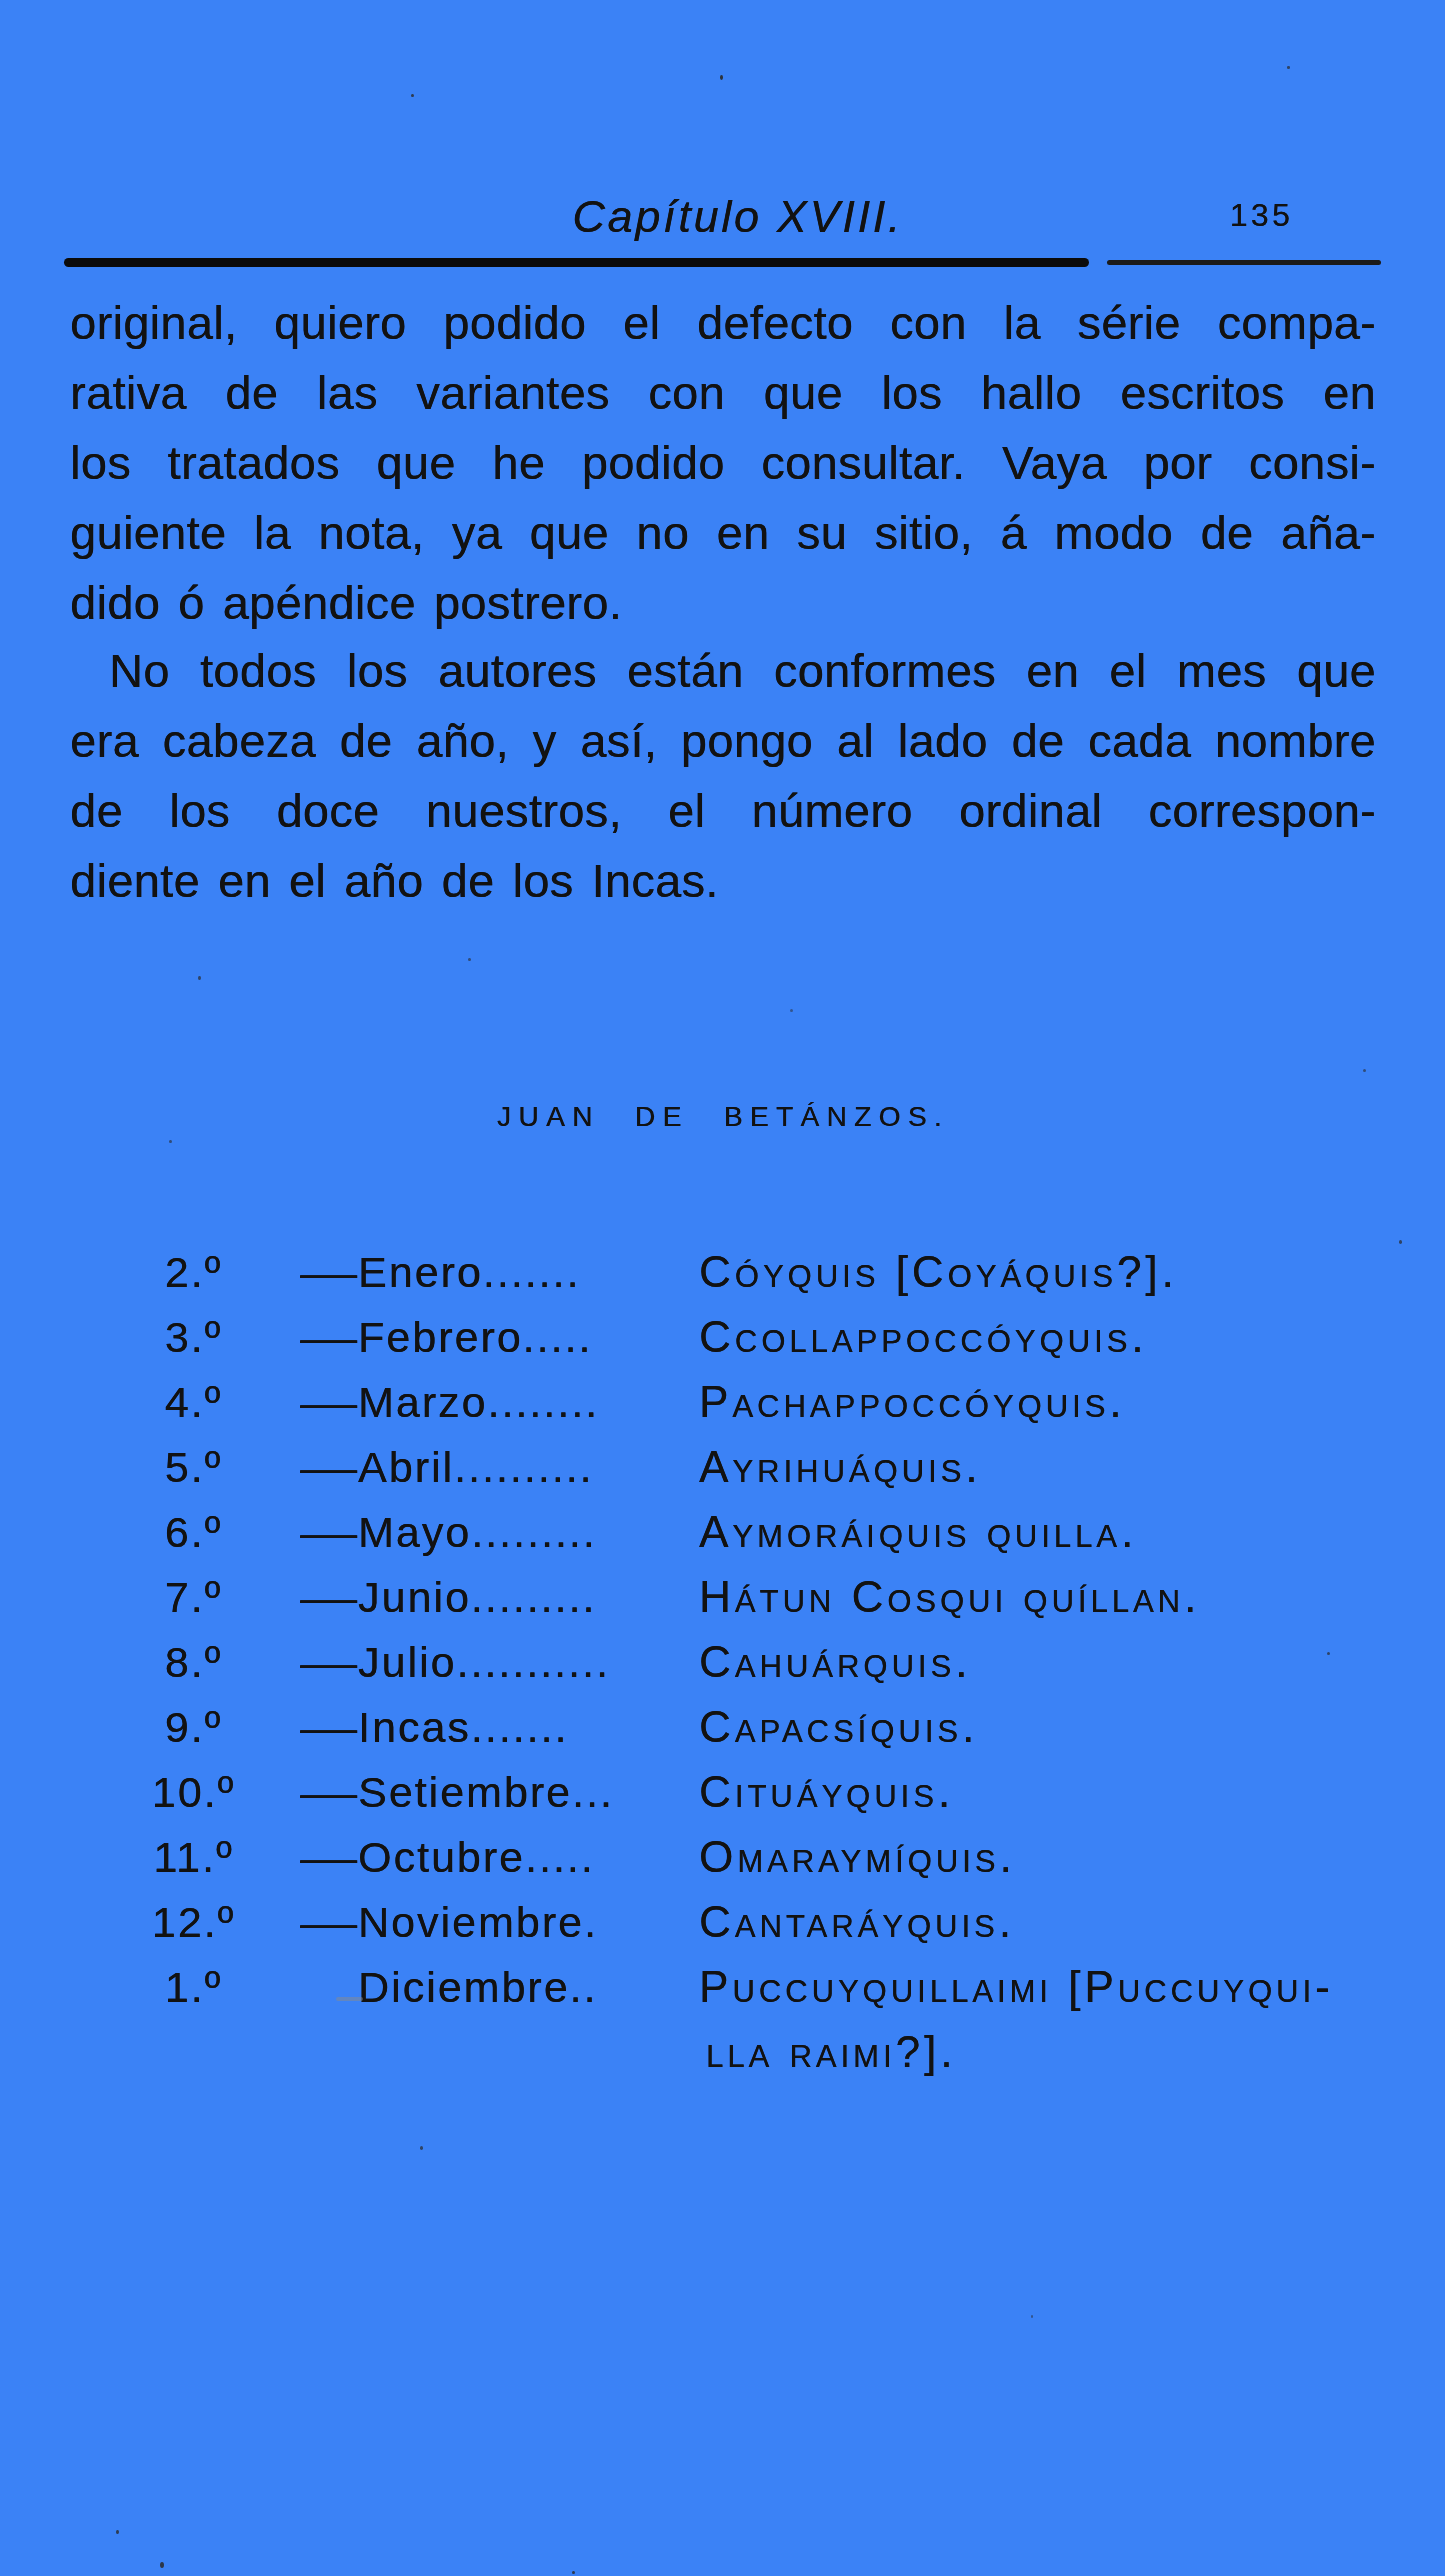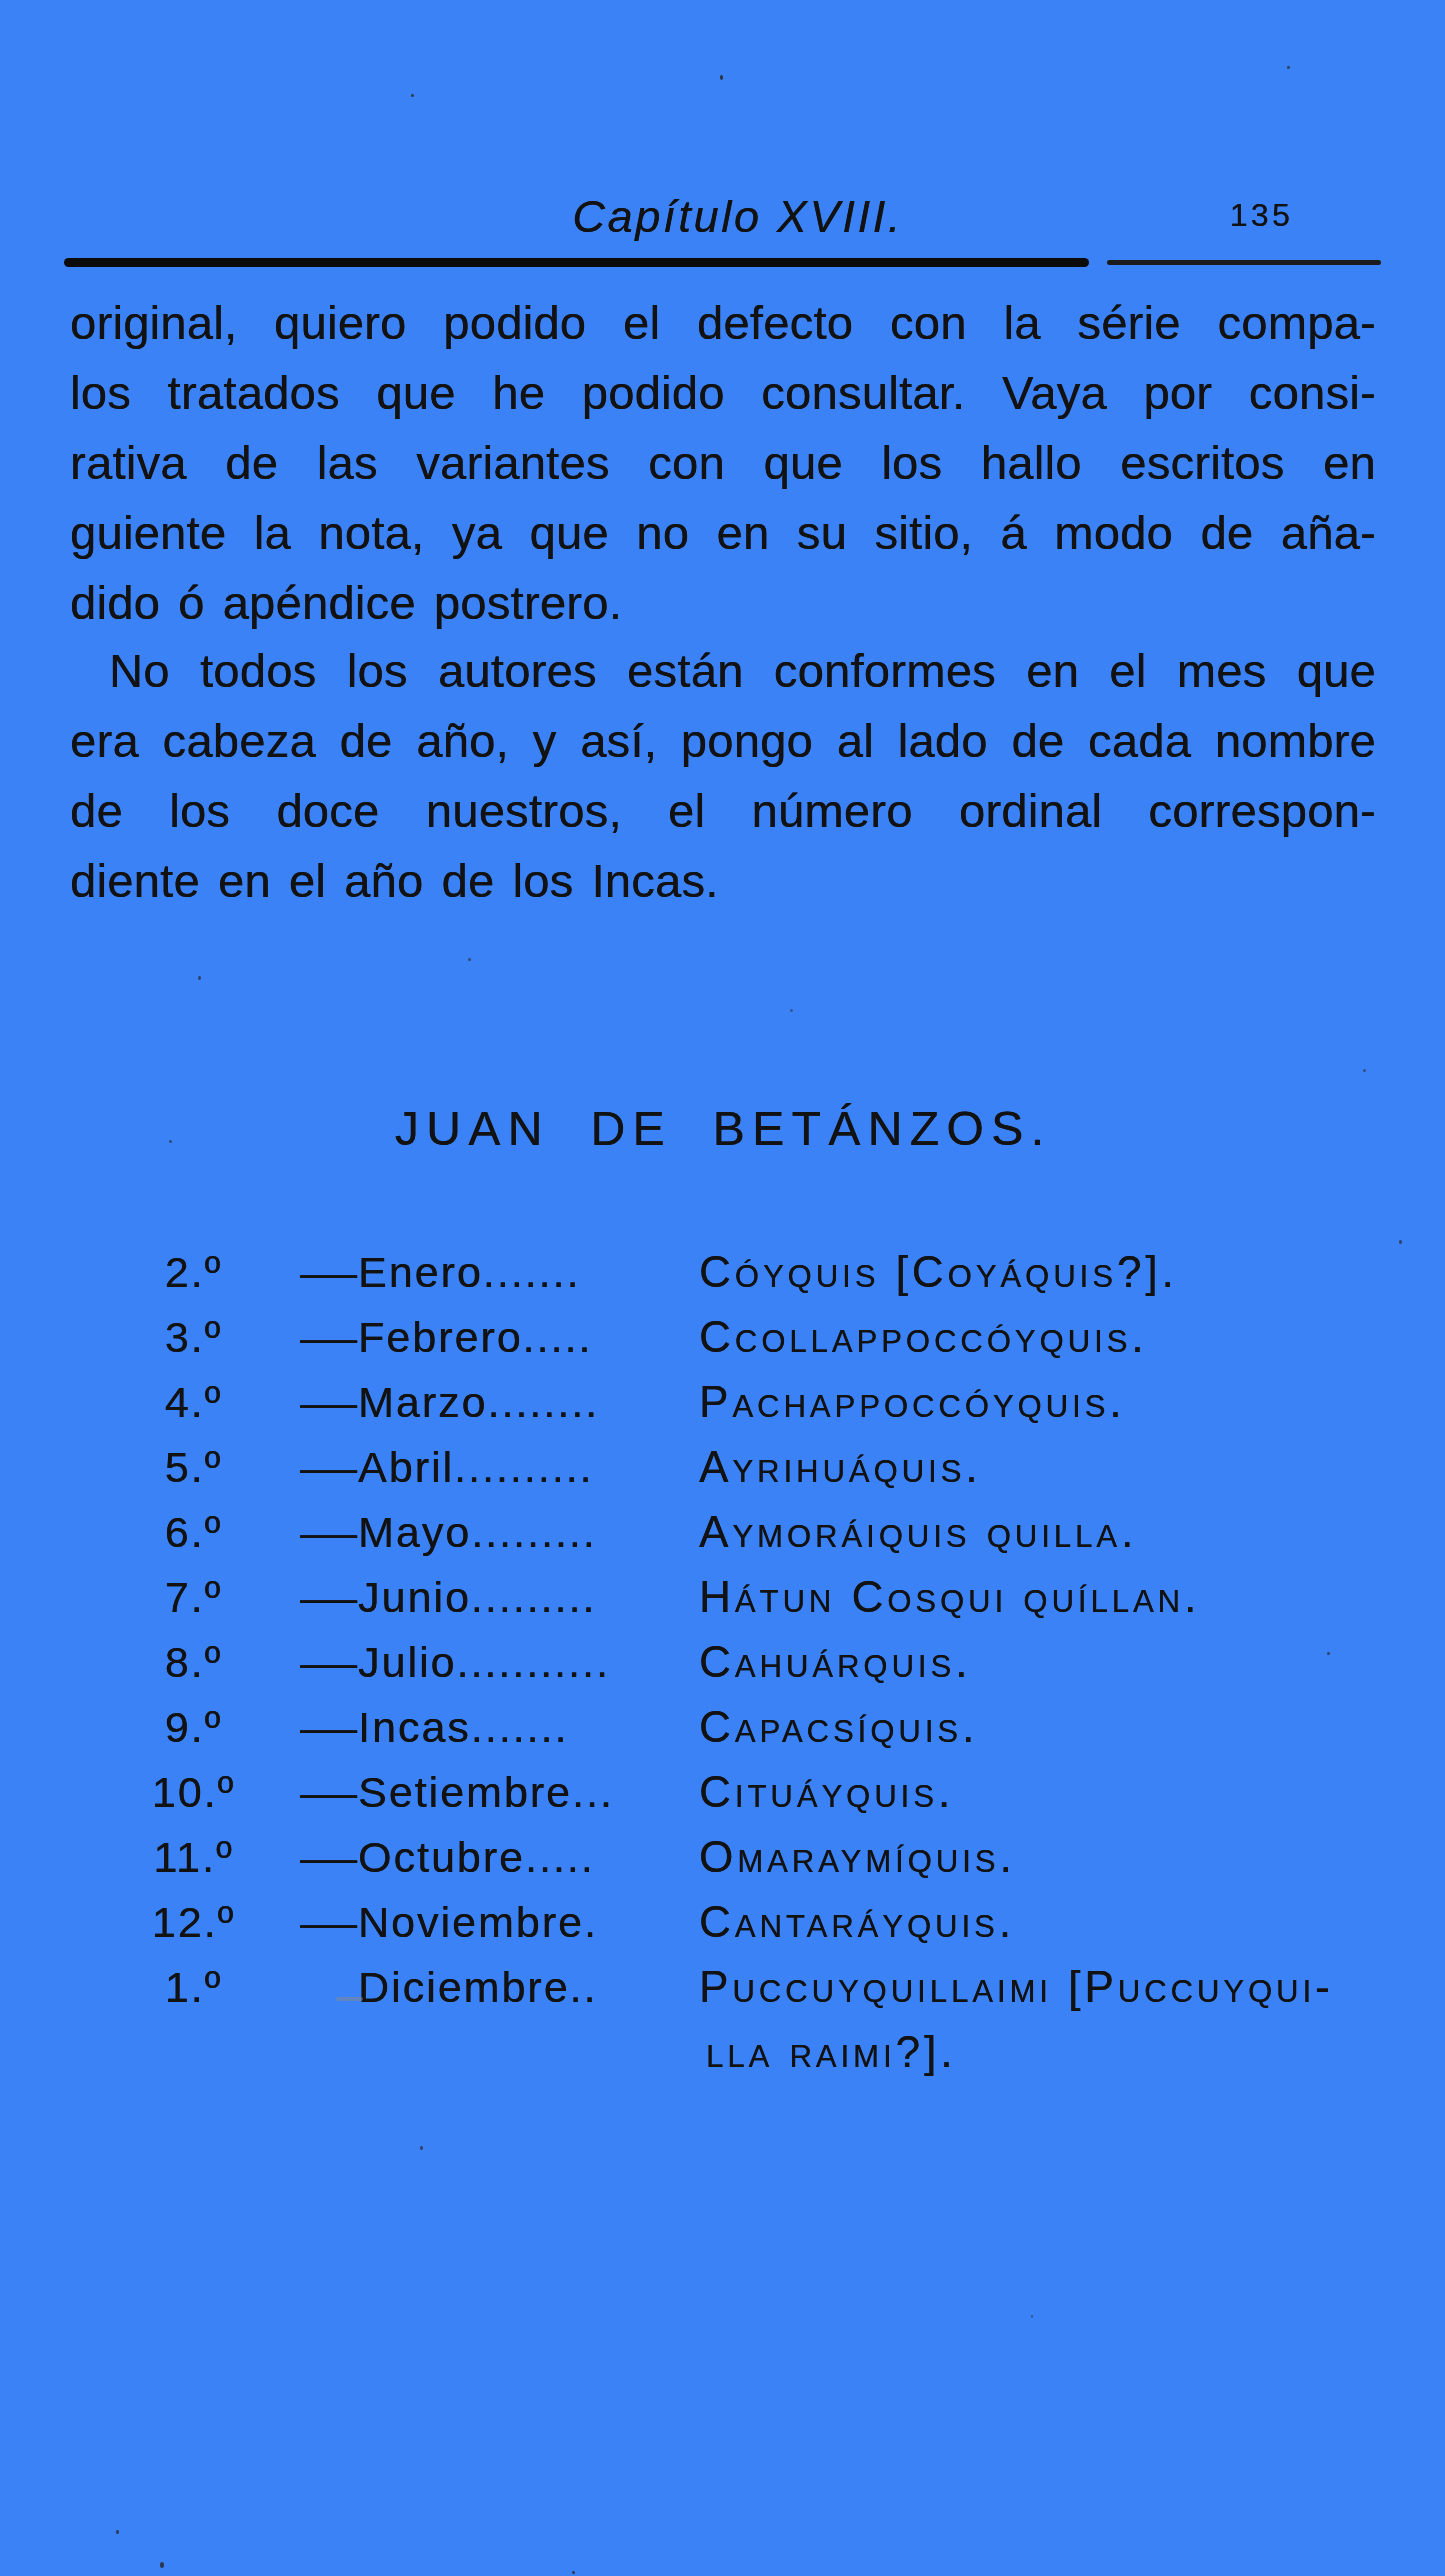--- a/index.html
+++ b/index.html
@@ -56,21 +56,21 @@
   .para-2 { top: 636px; }
   .tline { text-align: justify; text-align-last: justify; }
   .tline.last { text-align-last: left; }
   .tline.indent { text-indent: 39px; }
   
   .section-heading {
     position: absolute;
     top: 1101px;
     left: 0; width: 100%;
     text-align: center;
-    font-size: 48px;
+    font-size: 28px;
     letter-spacing: 7.4px;
     word-spacing: 20px;
     white-space: nowrap;
     text-shadow: 0.4px 0 0 currentColor;
   }
   
   .month-list {
     position: absolute;
     top: 1239px;
     left: 87px;
@@ -117,22 +117,22 @@
 <div class="page">
 
   <div class="chapter-title">Capítulo XVIII.</div>
   <div class="page-number">135</div>
 
   <div class="rule-a"></div>
   <div class="rule-b"></div>
 
   <div class="para para-1">
       <div class="tline">original, quiero podido el defecto con la série compa-</div>
+      <div class="tline">rativa de las variantes con que los hallo escritos en</div>
       <div class="tline">los tratados que he podido consultar. Vaya por consi-</div>
-      <div class="tline">rativa de las variantes con que los hallo escritos en</div>
       <div class="tline">guiente la nota, ya que no en su sitio, á modo de aña-</div>
       <div class="tline last">dido ó apéndice postrero.</div>
     </div>
   <div class="para para-2">
       <div class="tline indent">No todos los autores están conformes en el mes que</div>
       <div class="tline">era cabeza de año, y así, pongo al lado de cada nombre</div>
       <div class="tline">de los doce nuestros, el número ordinal correspon-</div>
       <div class="tline last">diente en el año de los Incas.</div>
     </div>
 

